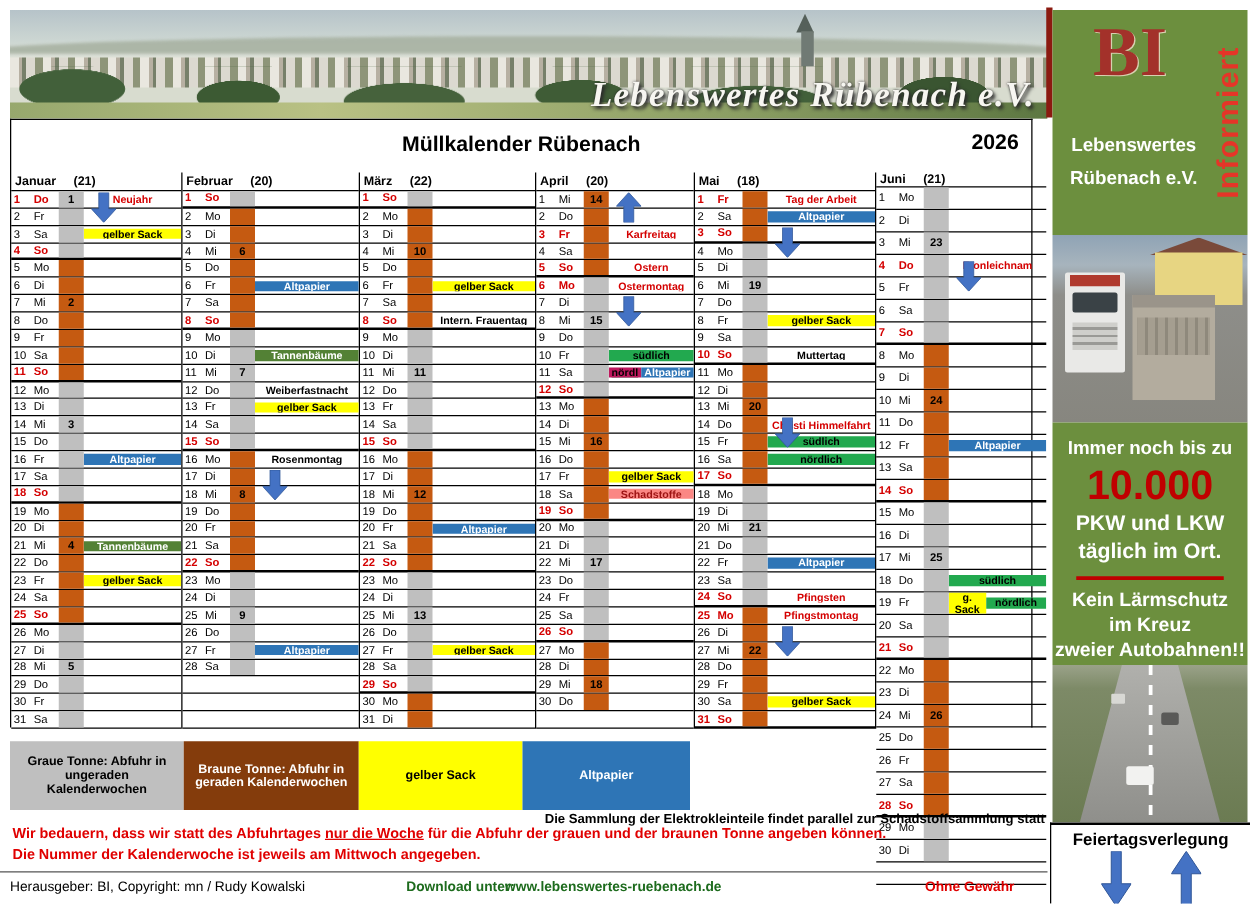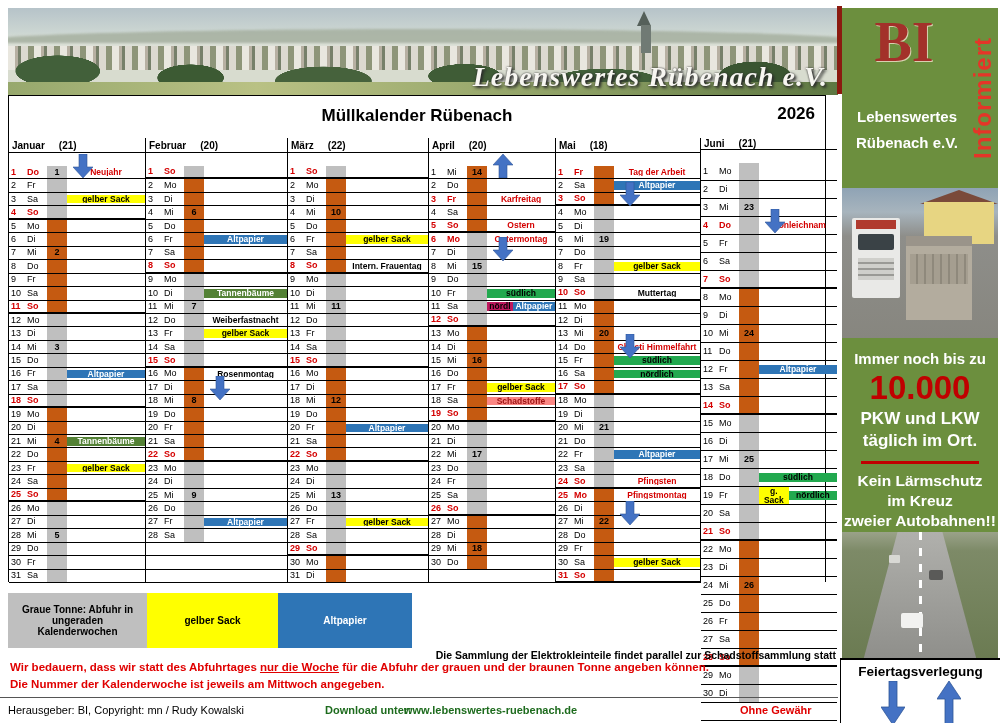--- a/index.html
+++ b/index.html
@@ -31,21 +31,21 @@
     text-shadow:2px 2px 3px #2b2b2b,0 0 2px #2b2b2b;}
 
   
   .cal-area{position:absolute;left:8px;top:95px;width:818px;height:487px;
     border:1px solid #000;border-bottom:0;box-sizing:border-box;background:#fff;}
   .cal-title{position:absolute;left:0;right:0;top:10px;text-align:center;
     font-size:17px;font-weight:bold;}
   .cal-year{position:absolute;right:10px;top:8px;font-size:17px;font-weight:bold;}
   #calendar-table{position:absolute;left:0;top:42px;width:828px;height:445px;display:flex;}
   .month-col{position:relative;height:100%;box-sizing:border-box;border-right:1px solid #000;
-    display:flex;flex-direction:column;gap:13px;}
+    display:flex;flex-direction:column;}
   .month-col:last-child{border-right:0;}
   .month-header{height:15px;box-sizing:border-box;border-bottom:1px solid #000;
     display:flex;align-items:center;gap:14px;padding-left:3px;
     font-size:10px;font-weight:bold;}
   .month-rows{flex:1;display:grid;grid-template-rows:repeat(31,1fr);}
   .day-row{display:grid;grid-template-columns:15px 23px 20px 1fr;box-sizing:border-box;
     border-bottom:1px solid #000;font-size:9px;line-height:1;min-height:0;}
   .day-row.sun{border-bottom:2px solid #000;}
   .cell{display:flex;align-items:center;min-height:0;overflow:hidden;}
   .cell.num{padding-left:2px;}
@@ -1378,20 +1378,21 @@
           </div>
           <div class="cal-arrow" style="top: 71.4839px;"><svg width="20" height="24" viewBox="0 0 20 24">
               <path d="M6 0 H14 V13 H20 L10 24 L0 13 H6 Z" fill="#4472C4" stroke="#2F5597" stroke-width="0.6"></path>
             </svg></div>
         </div>
       </div>
   </div>
 
   <div class="legend" id="legend-row">
       <div class="legend-box" style="width: 139px; background: rgb(191, 191, 191); color: rgb(0, 0, 0);">Graue Tonne: Abfuhr in ungeraden Kalenderwochen</div>
+      <div class="legend-box" style="width: 140px; background: rgb(132, 60, 12); color: rgb(255, 255, 255);">Braune Tonne: Abfuhr in geraden Kalenderwochen</div>
       <div class="legend-box" style="width: 131px; background: rgb(255, 255, 0); color: rgb(0, 0, 0);">gelber Sack</div>
       <div class="legend-box" style="width: 134px; background: rgb(46, 117, 182); color: rgb(255, 255, 255);">Altpapier</div>
     </div>
   <div class="elektro">Die Sammlung der Elektrokleinteile findet parallel zur Schadstoffsammlung statt</div>
 
   <p class="red1"><span>Wir bedauern, dass wir  statt des Abfuhrtages </span><span style="text-decoration:underline">nur die Woche</span><span> für die Abfuhr der grauen und der braunen Tonne angeben können.</span></p>
   <p class="red2">Die Nummer der Kalenderwoche ist  jeweils am Mittwoch angegeben.</p>
 
   <div class="foot-rule"></div>
   <div class="publisher">Herausgeber: BI, Copyright: mn / Rudy Kowalski</div>

